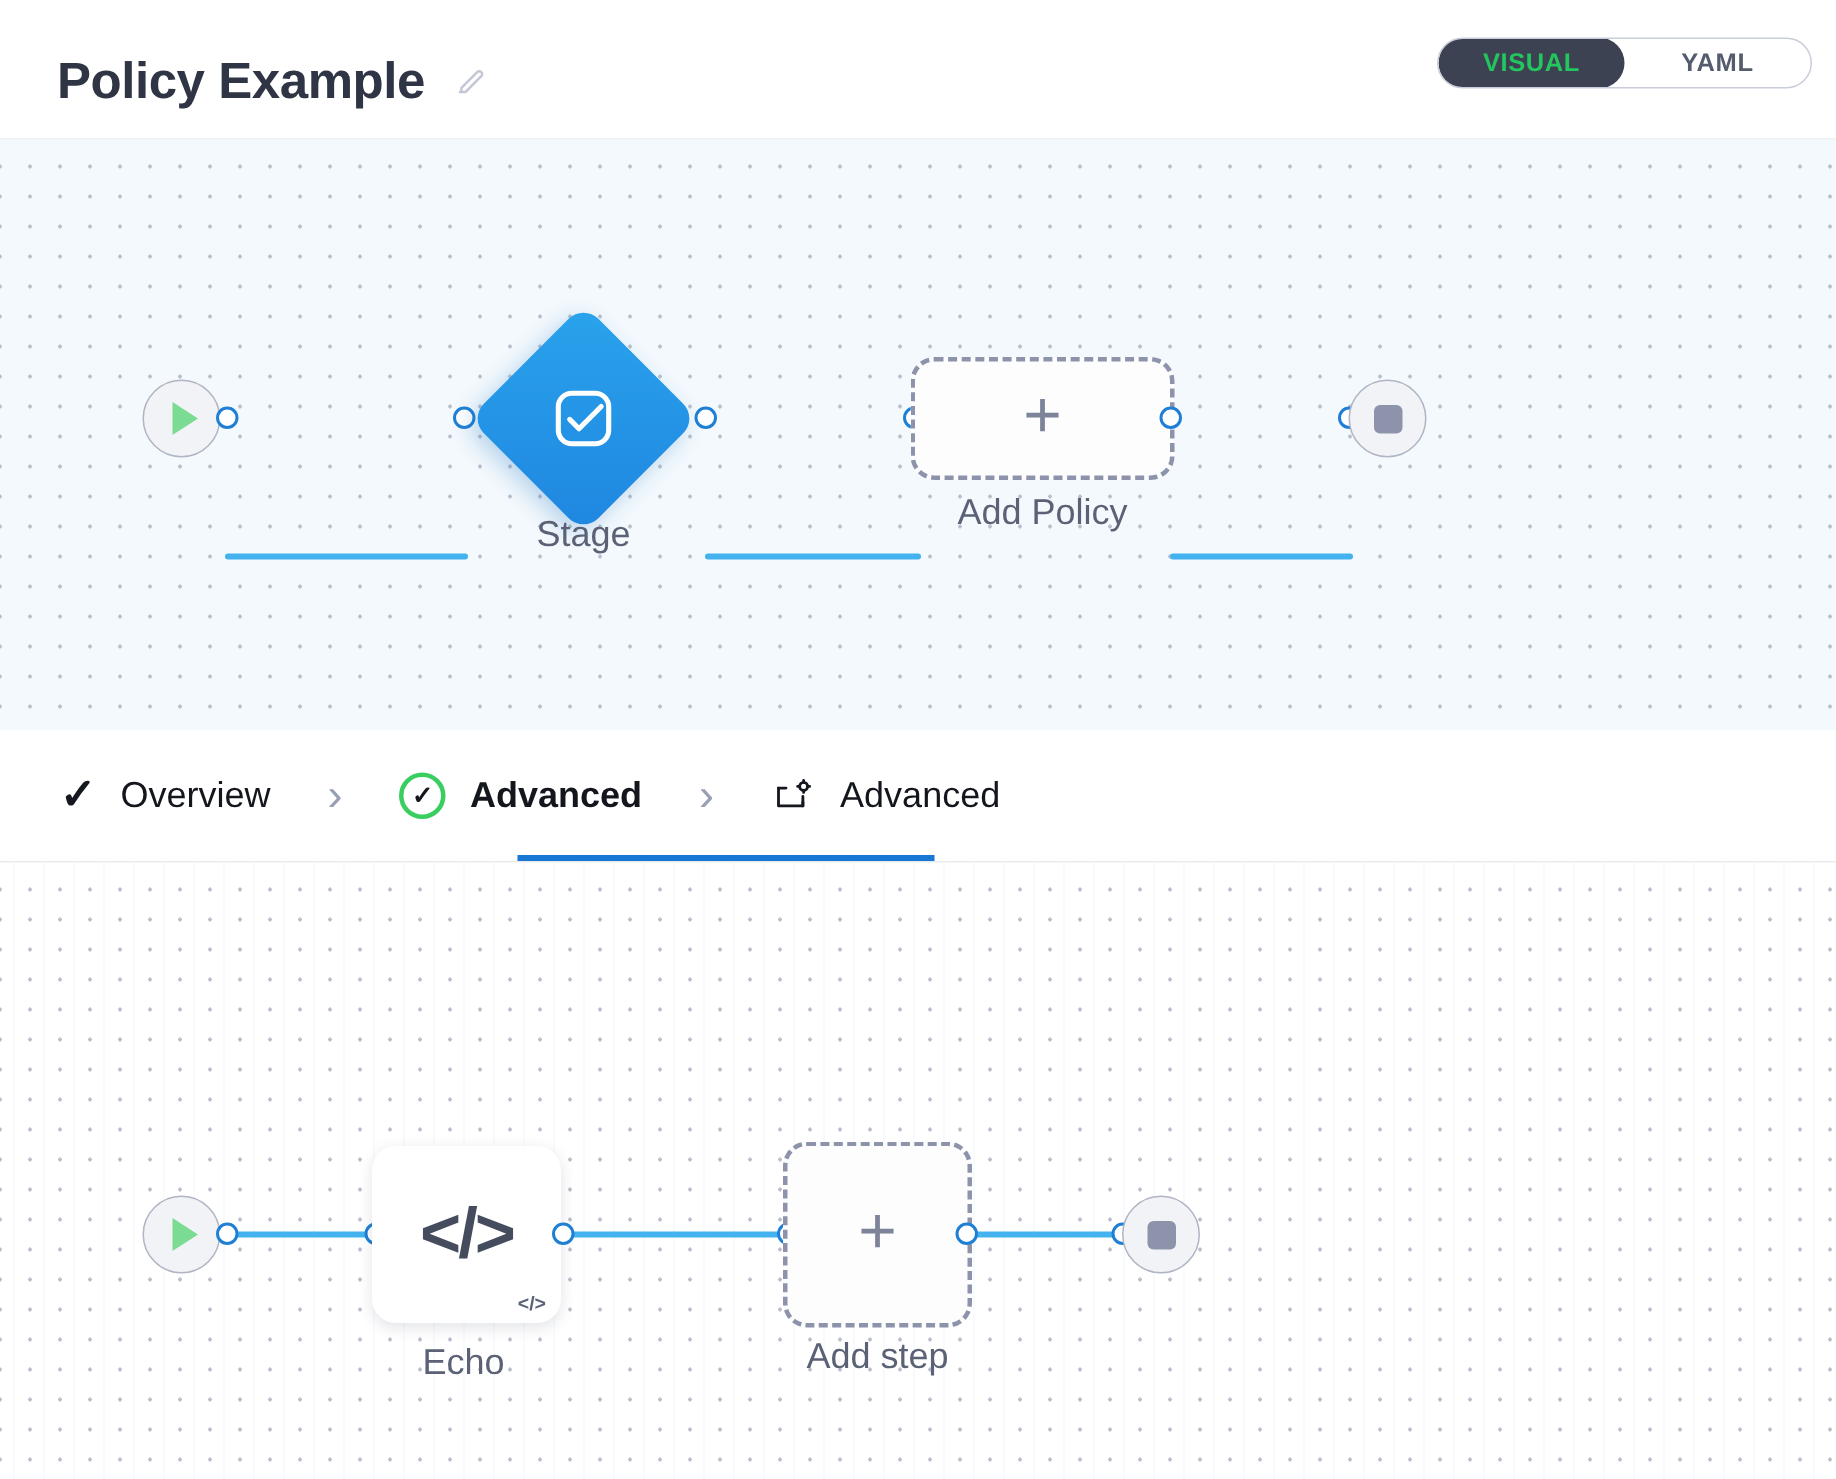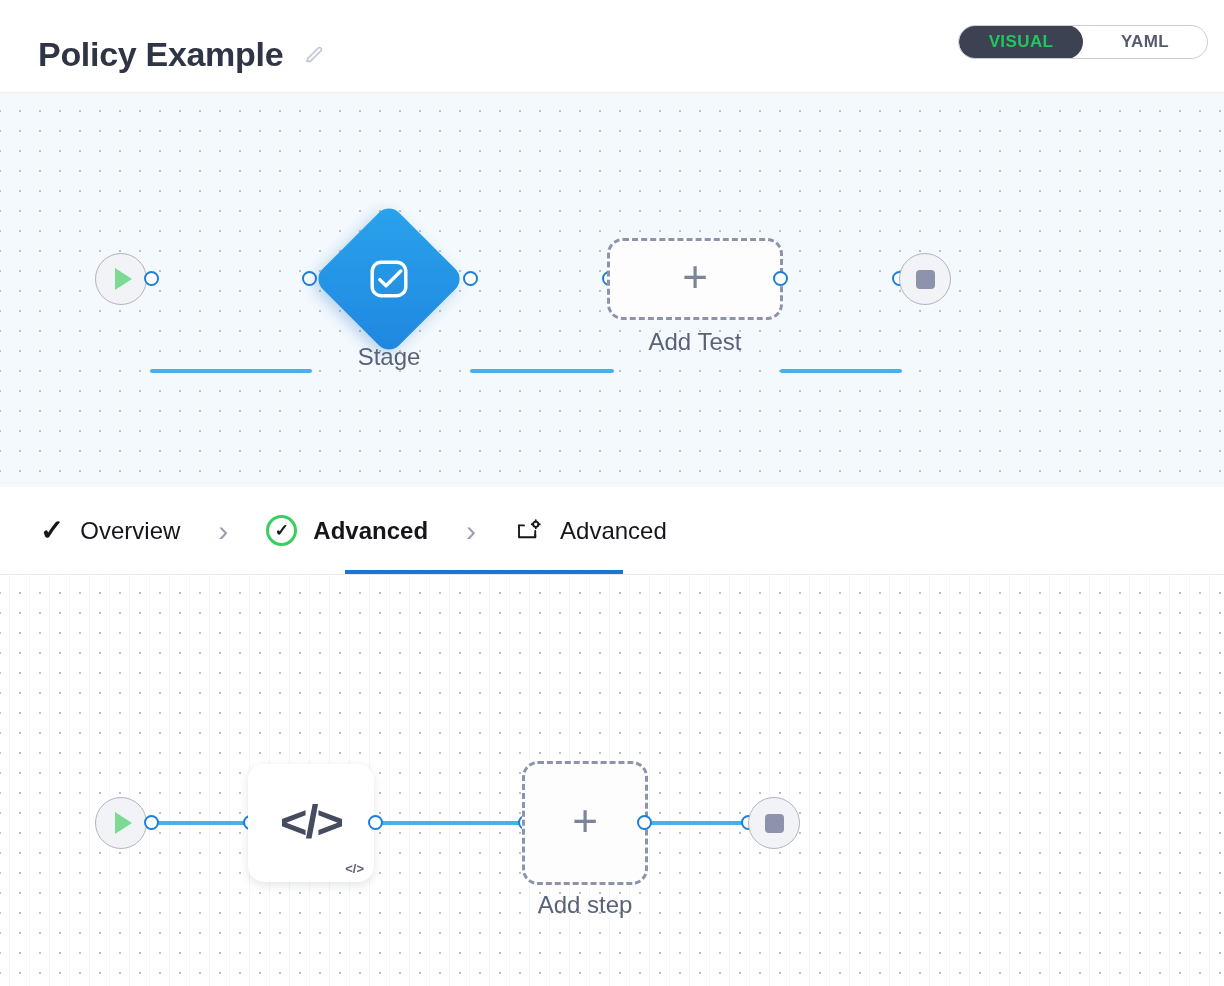--- a/index.html
+++ b/index.html
@@ -291,21 +291,21 @@
   <div class="port" style="left:463px; top:178px;"></div>
   <div class="node-label" style="left:259px; top:250px;">Stage</div>
 
   <div class="port" style="left:602px; top:178px;"></div>
   <div class="node" style="left:607px; top:145px;">
     <div class="add-box add-stage-box">
       <div class="plus-glyph">+</div>
     </div>
   </div>
   <div class="port" style="left:773px; top:178px;"></div>
-  <div class="node-label" style="left:565px; top:235px;">Add Test</div>
+  <div class="node-label" style="left:565px; top:235px;">Add Policy</div>
 
   <div class="port" style="left:892px; top:178px;"></div>
   <div class="node" style="left:899px; top:160px;">
     <div class="terminal">
       <div class="stop-sq"></div>
     </div>
   </div>
 </div>
 
 <div class="tabbar">
@@ -356,20 +356,21 @@
   <div class="port" style="left:144px; top:240px;"></div>
 
   <div class="port" style="left:243px; top:240px;"></div>
   <div class="node" style="left:248px; top:189px;">
     <div class="step-card">
       <div class="code-glyph">&lt;/&gt;</div>
       <div class="card-badge">&lt;/&gt;</div>
     </div>
   </div>
   <div class="port" style="left:368px; top:240px;"></div>
+  <div class="node-label" style="left:179px; top:320px;">Echo</div>
 
   <div class="port" style="left:518px; top:240px;"></div>
   <div class="node" style="left:522px; top:186px;">
     <div class="add-box add-step-box">
       <div class="plus-glyph">+</div>
     </div>
   </div>
   <div class="port" style="left:637px; top:240px;"></div>
   <div class="node-label" style="left:455px; top:316px;">Add step</div>
 

